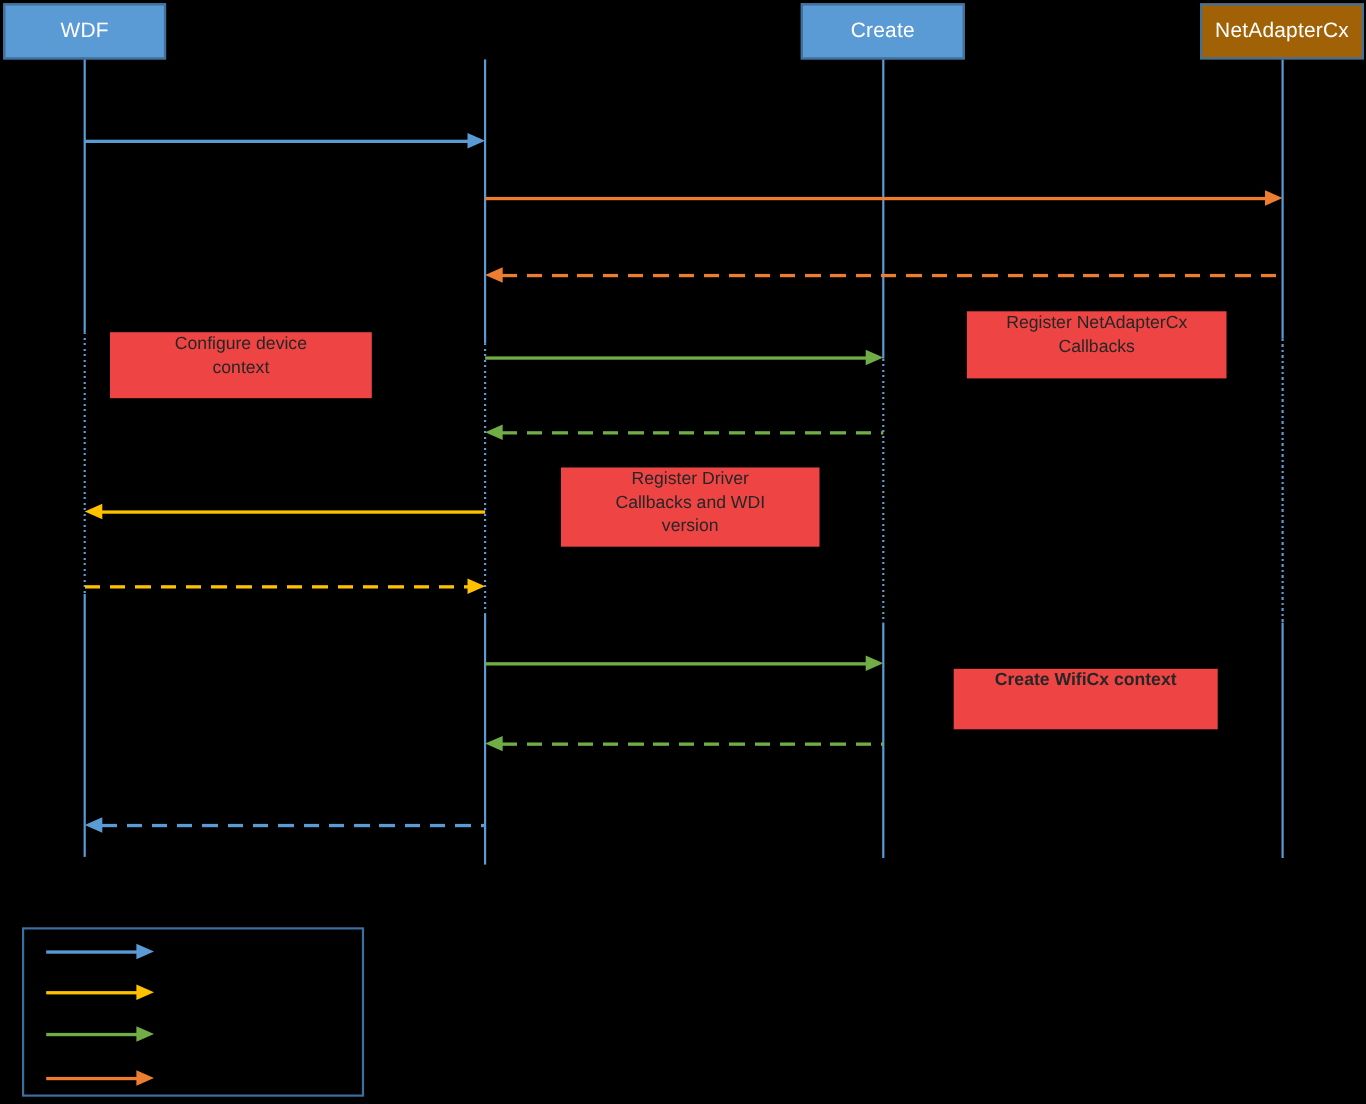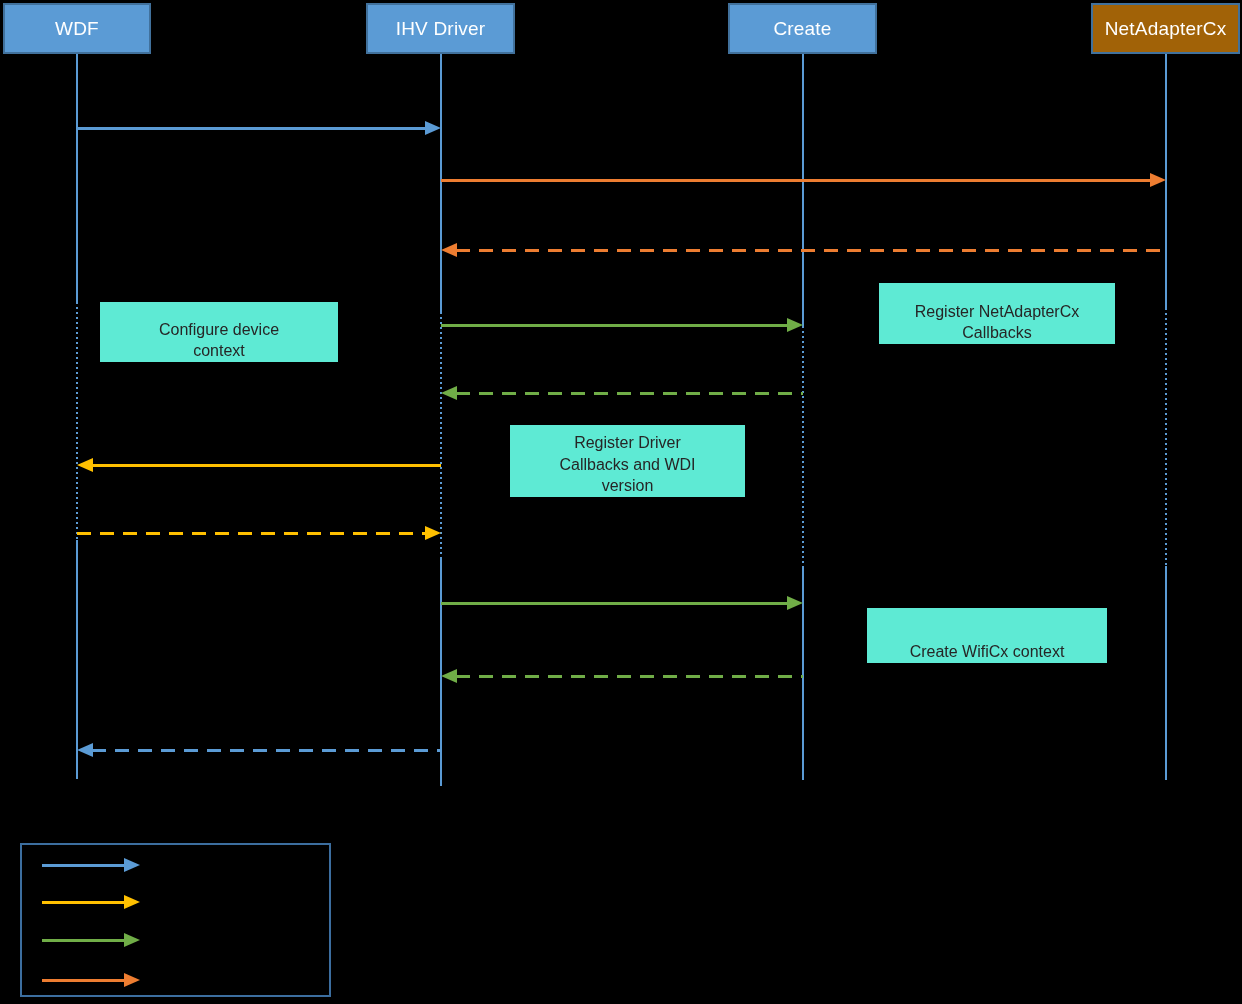--- a/index.html
+++ b/index.html
@@ -13,22 +13,22 @@
     color:#fff; font-size:19px; letter-spacing:.2px;
   }
   .lifeline-seg { position:absolute; width:2px; }
   .msg { position:absolute; height:16px; }
   .msg .shaft { position:absolute; top:7px; height:3px; }
   .msg .head {
     position:absolute; top:1px; width:0; height:0;
     border-top:7px solid transparent; border-bottom:7px solid transparent;
   }
   .note {
-    position:absolute; box-sizing:border-box; background:#5eead4;
-    display:flex; align-items:flex-end; justify-content:center;
+    position:absolute; box-sizing:border-box; background:#ef4444;
+    display:flex; align-items:flex-start; justify-content:center;
     text-align:center; color:#262626; font-size:16px; line-height:1.35;
   }
   .note .txt { display:inline-block; }
   .legend { position:absolute; box-sizing:border-box; border:2px solid #3C6E9F; }
   .legend-row { position:absolute; height:16px; }
   .legend-row .shaft { position:absolute; top:7px; height:3px; left:0; }
   .legend-row .head {
     position:absolute; top:1px; width:0; height:0;
     border-top:7px solid transparent; border-bottom:7px solid transparent;
   }
@@ -89,34 +89,33 @@
         <div class="shaft" style="left: 15px; width: 347px; background-image: repeating-linear-gradient(90deg, rgb(112, 173, 71) 0px, rgb(112, 173, 71) 14px, transparent 14px, transparent 23px);"></div>
         <div class="head" style="left: 0px; border-right: 16px solid rgb(112, 173, 71);"></div>
       </div>
       <div class="msg" style="left: 77px; top: 742px; width: 364px;">
         <div class="shaft" style="left: 15px; width: 349px; background-image: repeating-linear-gradient(90deg, rgb(91, 155, 213) 0px, rgb(91, 155, 213) 14px, transparent 14px, transparent 23px);"></div>
         <div class="head" style="left: 0px; border-right: 16px solid rgb(91, 155, 213);"></div>
       </div>
     </div>
 
   <div class="participant" style="left: 3px; top: 3px; width: 148px; height: 51px; background: rgb(91, 155, 213); border: 2px solid rgb(65, 113, 156);">WDF</div>
-  <div class="participant" style="left: 366px; top: 3px; width: 149px; height: 51px; background: rgb(91, 155, 213); border: 2px solid rgb(65, 113, 156);">IHV Driver</div>
   <div class="participant" style="left: 728px; top: 3px; width: 149px; height: 51px; background: rgb(91, 155, 213); border: 2px solid rgb(65, 113, 156);">Create</div>
   <div class="participant" style="left: 1091px; top: 3px; width: 149px; height: 51px; background: #a16207; border: 2px solid rgb(65, 113, 156);">NetAdapterCx</div>
 
   <div class="note" style="left: 100px; top: 302px; width: 238px; height: 60px;">
     <span class="txt" style="max-width: 150px;">Configure device context</span>
   </div>
   <div class="note" style="left: 879px; top: 283px; width: 236px; height: 61px;">
     <span class="txt" style="max-width: 190px;">Register NetAdapterCx Callbacks</span>
   </div>
   <div class="note" style="left: 510px; top: 425px; width: 235px; height: 72px;">
     <span class="txt" style="max-width: 175px;">Register Driver Callbacks and WDI version</span>
   </div>
-  <div class="note" style="left: 867px; top: 608px; width: 240px; height: 55px;">
+  <div class="note" style="left: 867px; top: 608px; width: 240px; height: 55px; font-weight: bold;">
     <span class="txt" style="max-width: 230px;">Create WifiCx context</span>
   </div>
 
   <div class="legend" id="legend" style="left: 20px; top: 843px; width: 311px; height: 154px;">
       <div class="legend-row" style="left: 20px; top: 12px; width: 98px;">
         <div class="shaft" style="width: 83px; background: rgb(91, 155, 213);"></div>
         <div class="head" style="left: 82px; border-left: 16px solid rgb(91, 155, 213);"></div>
       </div>
       <div class="legend-row" style="left: 20px; top: 49px; width: 98px;">
         <div class="shaft" style="width: 83px; background: rgb(255, 192, 0);"></div>

